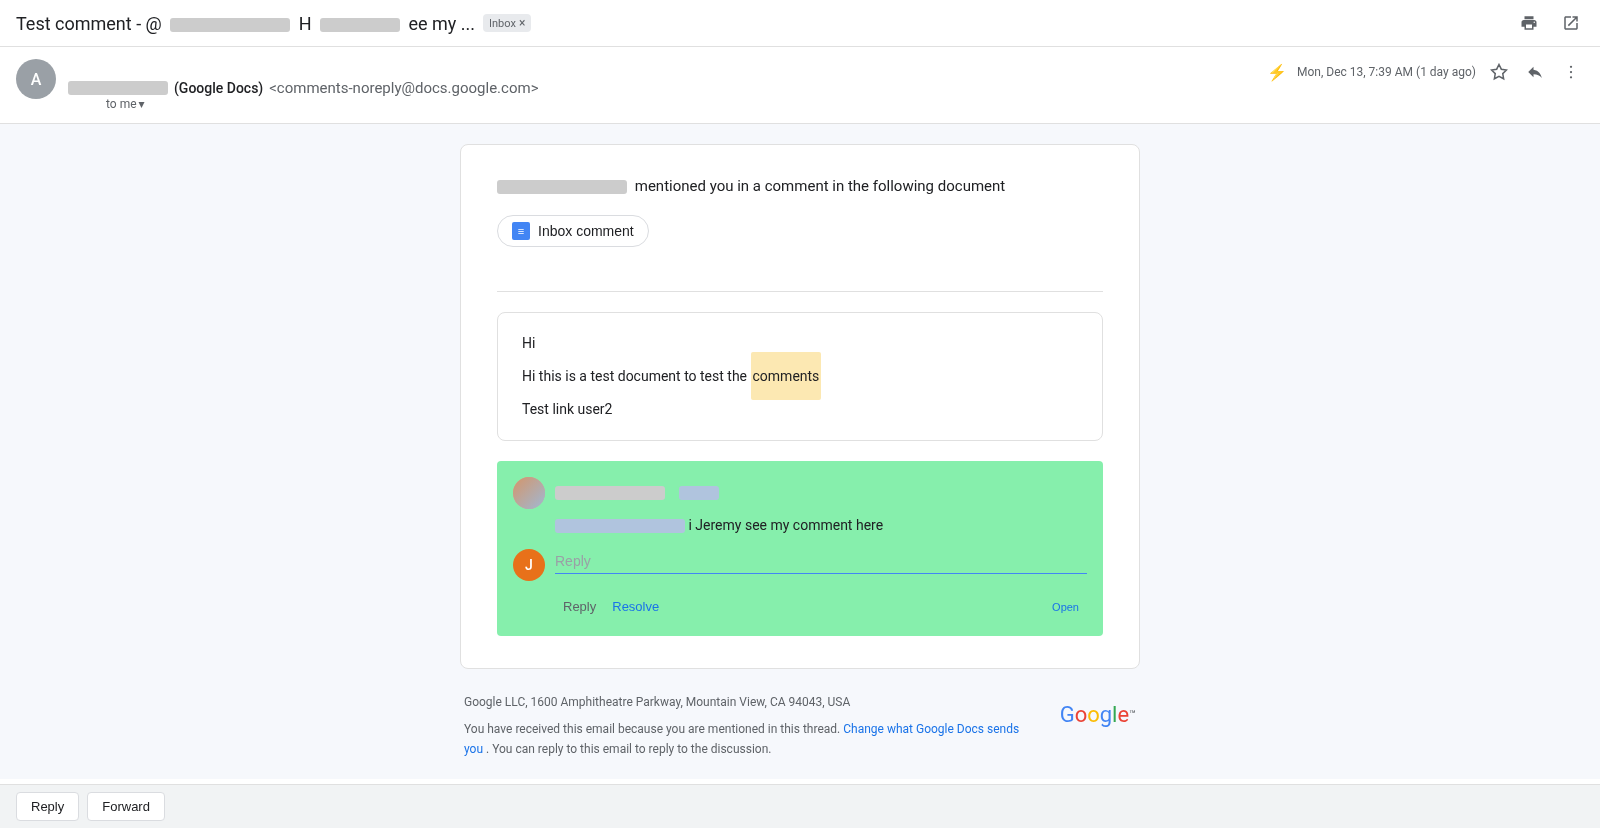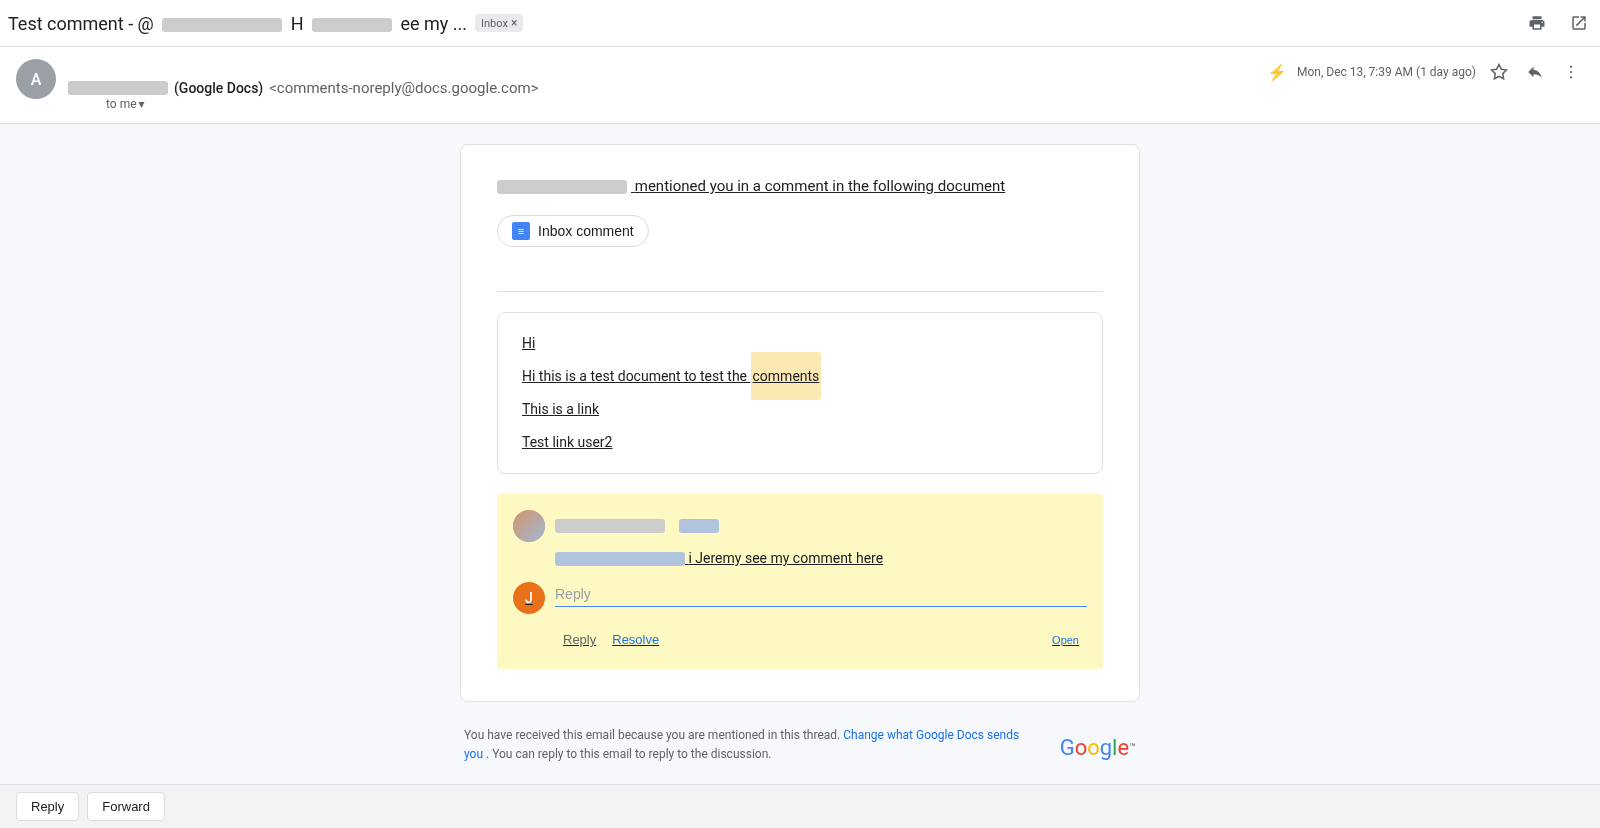--- a/index.html
+++ b/index.html
@@ -7,21 +7,21 @@
       font-family: 'Google Sans', Roboto, Arial, sans-serif;
       background: #fff;
       color: #202124;
       font-size: 14px;
     }
 
     
     .email-header {
       display: flex;
       align-items: center;
-      padding: 10px 8px;
+      padding: 10px 16px;
       border-bottom: 1px solid #e0e0e0;
       gap: 8px;
     }
     .email-subject {
       font-size: 18px;
       font-weight: 400;
       color: #202124;
       flex: 1;
       display: flex;
       align-items: center;
@@ -122,21 +122,20 @@
     }
 
     
     .content-card {
       background: #fff;
       border: 1px solid #e0e0e0;
       border-radius: 8px;
       max-width: 680px;
       margin: 0 auto;
       padding: 32px 36px;
-      text-decoration: underline;
     }
 
     .mention-text {
       font-size: 15px;
       color: #202124;
       margin-bottom: 20px;
     }
 
     
     .doc-link-btn {
@@ -181,21 +180,21 @@
     }
     .doc-preview p:last-child { margin-bottom: 0; }
     .highlight {
       background: #fce8b2;
       padding: 16px 2px;
       border-radius: 2px;
     }
 
     
     .comment-section {
-      background: #fef9c3;
+      background: #86efac;
       border-radius: 4px;
       padding: 16px;
     }
 
     .comment-user-row {
       display: flex;
       align-items: center;
       gap: 10px;
       margin-bottom: 8px;
     }
@@ -463,23 +462,20 @@
 
     
     <div class="doc-preview">
       <p>
         <span>Hi</span>
       </p>
       <p>
         <span>Hi this is a test document to test the </span><span class="highlight">comments</span>
       </p>
       <p>
-        <span>This is a link</span>
-      </p>
-      <p>
         <span>Test link user2</span>
       </p>
     </div>
 
     
     <div class="comment-section">
 
       <div class="comment-user-row">
         <div class="comment-avatar">
           <span style="display:inline-block;width:32px;height:32px;border-radius:50%;background:linear-gradient(135deg,#d4956a,#a0b8d4);"></span>
@@ -513,20 +509,21 @@
           <span>Open</span>
         </button>
       </div>
     </div>
 
   </div>
 
   <div class="email-footer">
     <div class="footer-text">
       <div>
+        <div class="footer-address">Google LLC, 1600 Amphitheatre Parkway, Mountain View, CA 94043, USA</div>
         <span>You have received this email because you are mentioned in this thread.</span>
         <a href="#">Change what Google Docs sends you</a>
         <span>. You can reply to this email to reply to the discussion.</span>
       </div>
       <div class="google-logo">
         <span class="g-blue">G</span>
           <span class="g-red">o</span>
           <span class="g-yellow">o</span>
           <span class="g-blue">g</span>
           <span class="g-green">l</span>

